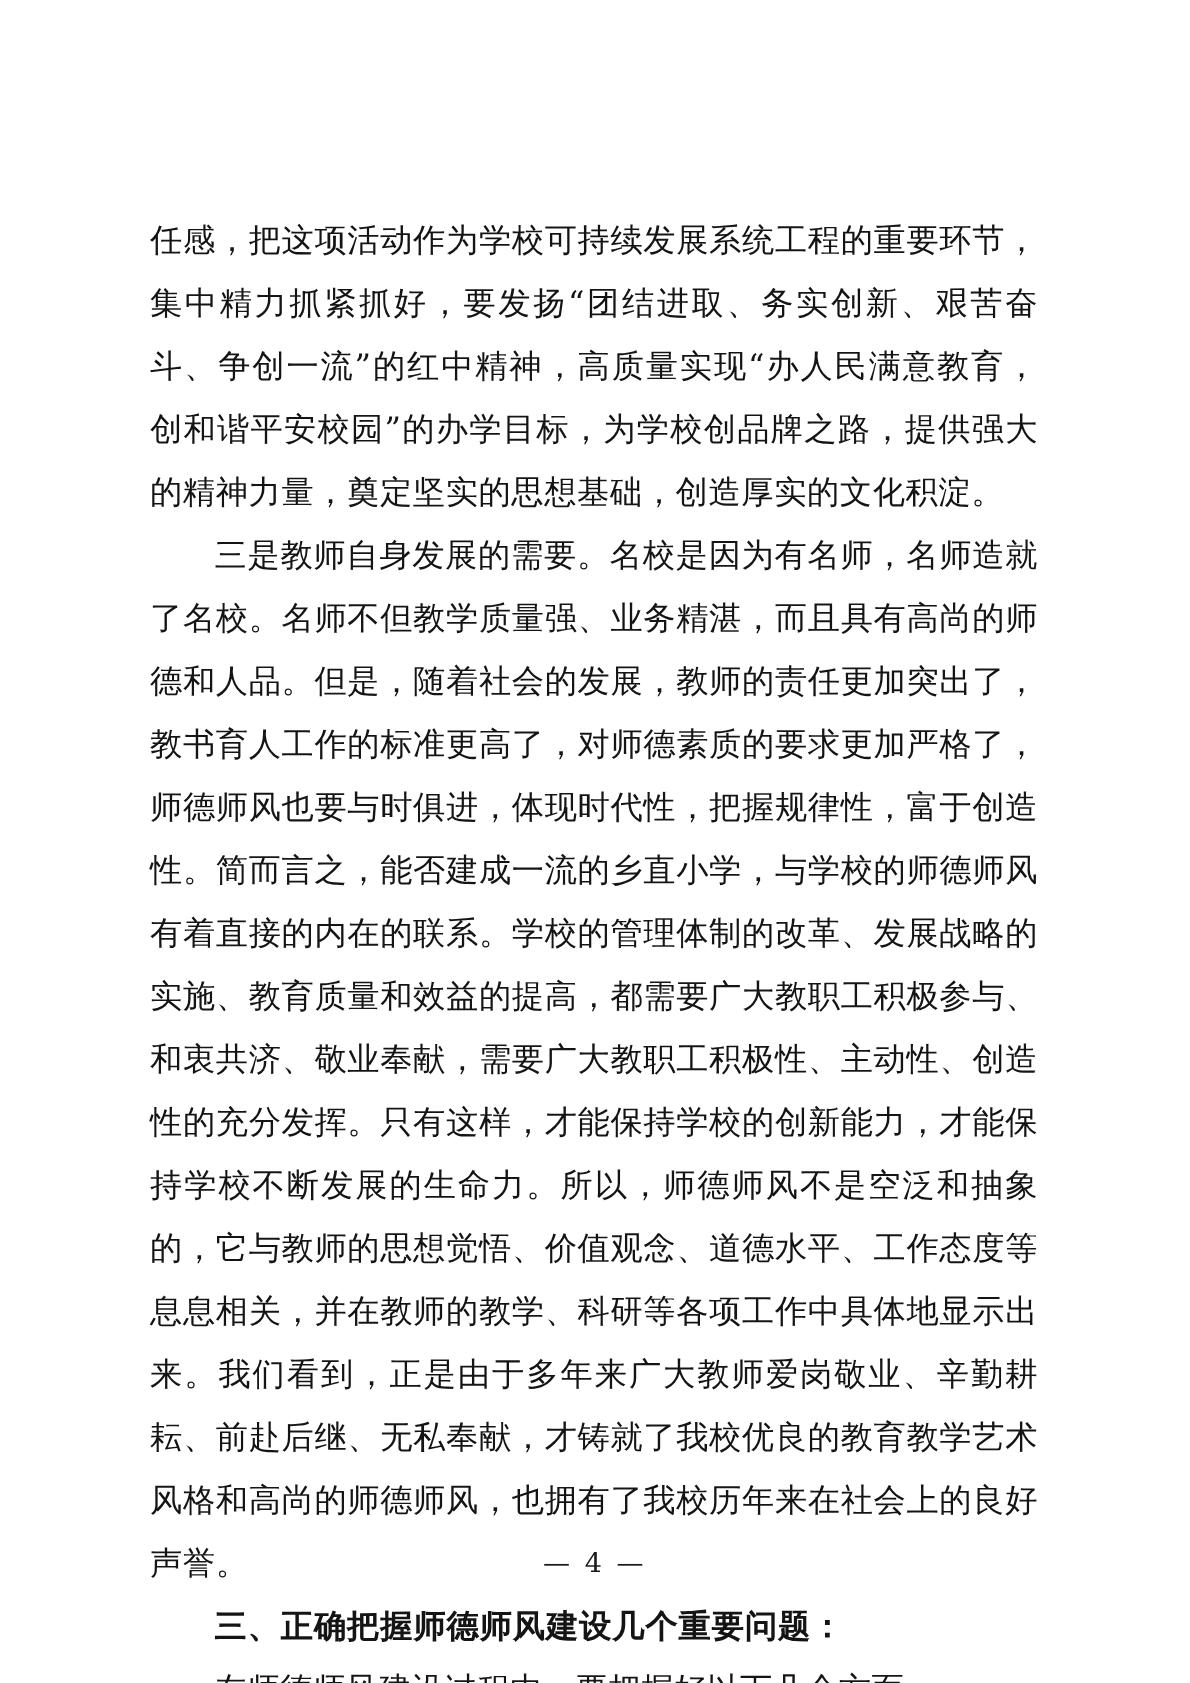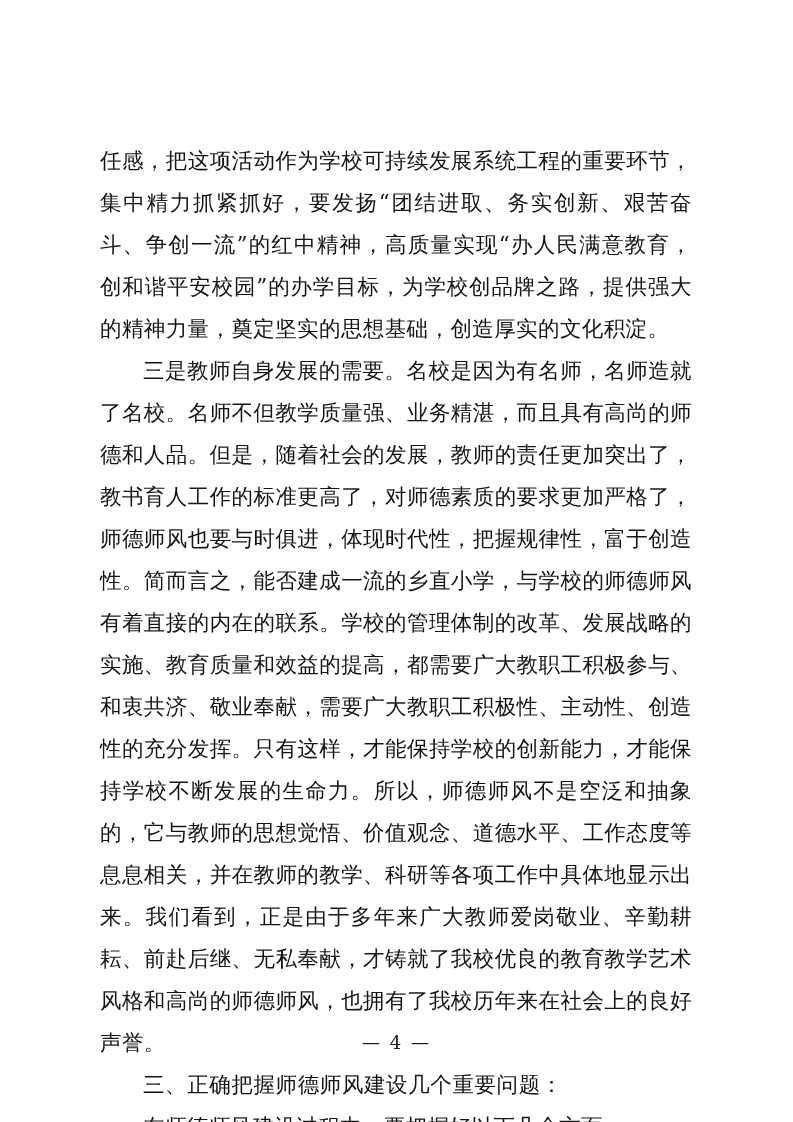--- a/index.html
+++ b/index.html
@@ -35,21 +35,21 @@
     text-align: justify;
     text-justify: inter-ideograph;
     letter-spacing: 0.4px;
     margin: 0;
     color: #141414;
   }
   .para.indent {
     text-indent: 43px;
   }
   .para.heading {
-    font-weight: normal;
+    font-weight: bold;
     text-indent: 43px;
     letter-spacing: 0.6px;
   }
   .footer {
     position: absolute;
     left: 0;
     top: 1032px;
     width: 793px;
     text-align: center;
     font-size: 18px;

